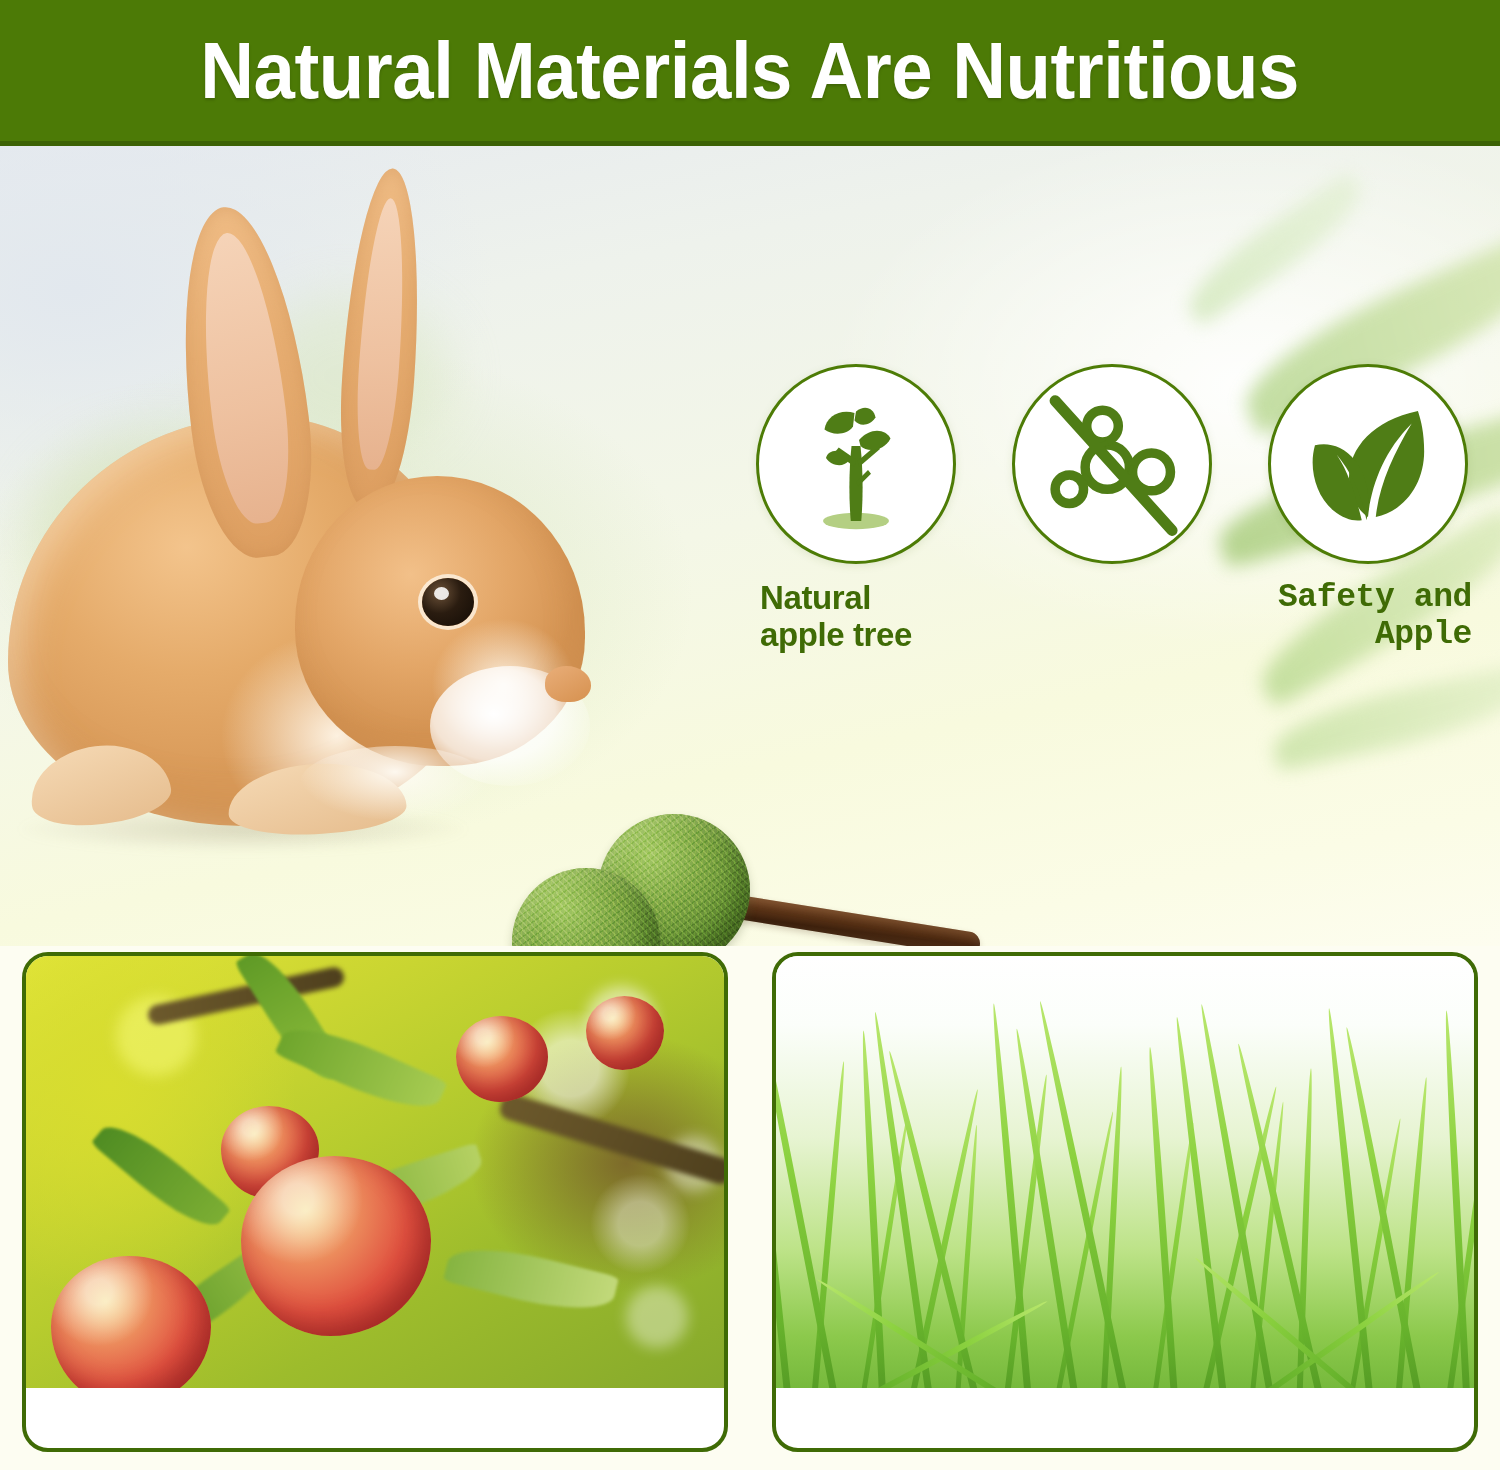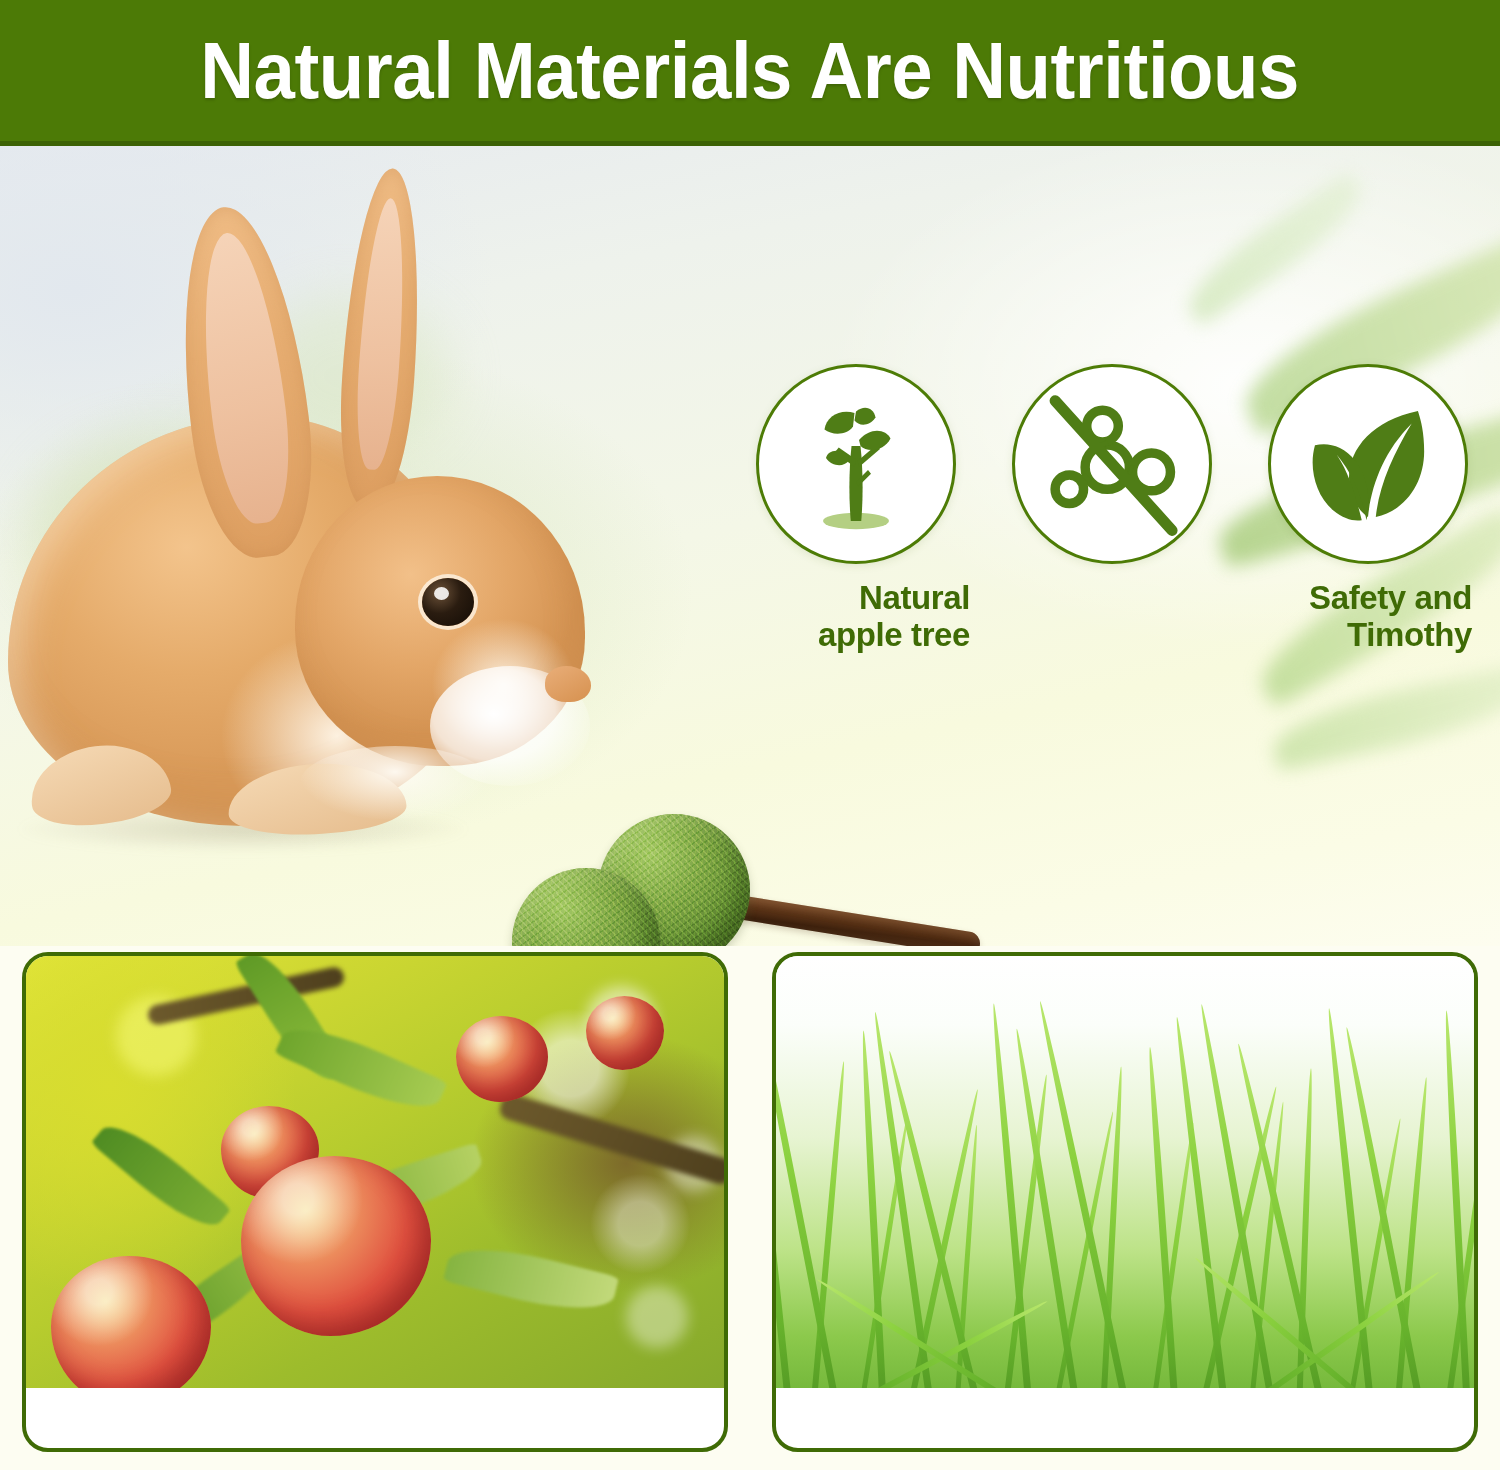--- a/index.html
+++ b/index.html
@@ -167,22 +167,22 @@
   .badge-label{
     margin-top:16px;
     color:#3f6b05;
     font-size:33px;
     font-weight:bold;
     line-height:1.12;
     text-align:center;
     font-family:"Liberation Sans", sans-serif;
     letter-spacing:-0.4px;
   }
-  .badge:nth-child(1) .badge-label{text-align:right;width:100%;padding-left:18px;box-sizing:border-box;}
-  .badge:nth-child(3) .badge-label{text-align:right;width:100%;padding-right:10px;box-sizing:border-box;}
+  .badge:nth-child(1) .badge-label{text-align:left;width:100%;padding-left:18px;box-sizing:border-box;}
+  .badge:nth-child(3) .badge-label{text-align:right;width:100%;padding-right:10px;box-sizing:border-box;font-family:Liberation Mono, monospace;}
 
   
   .photos{
     position:absolute;left:22px;top:952px;width:1456px;height:500px;
     display:flex;justify-content:space-between;
   }
   .photo-card{
     width:706px;height:500px;
     border:4px solid #3f6b05;
     border-radius:26px;
@@ -328,21 +328,21 @@
 
     <div class="badge">
       <div class="badge-circle">
         <svg width="156" height="156" viewBox="0 0 100 100">
           <path d="M82 16 C52 22 36 42 38 62 C39 72 44 80 50 84 C52 64 60 42 78 24 C66 44 57 64 55 84 C74 80 86 62 86 42 C86 30 84 22 82 16 Z" fill="#4f7d16"></path>
           <path d="M16 38 C12 52 16 70 28 80 C34 85 41 87 46 86 C42 70 38 56 30 44 C40 56 46 70 49 86 C52 74 50 58 42 48 C34 38 24 36 16 38 Z" fill="#4f7d16"></path>
         </svg>
       </div>
       <div class="badge-label">
         <span>Safety and</span><br>
-        <span>Timothy</span>
+        <span>Apple</span>
       </div>
     </div>
 
   </div>
 </div>
 
 <div class="photos">
 
   <div class="photo-card">
     <div class="photo-img">

